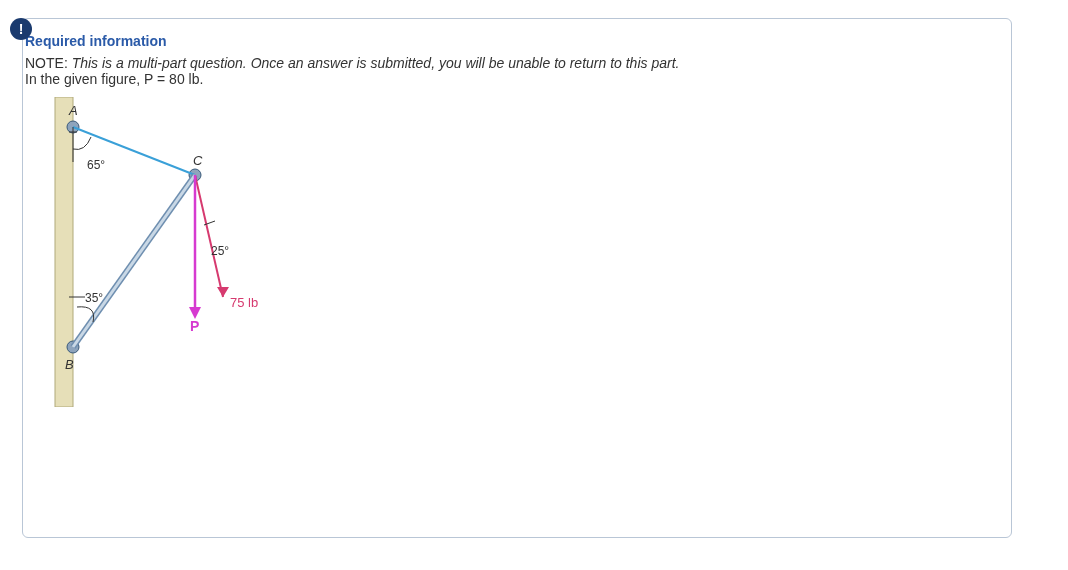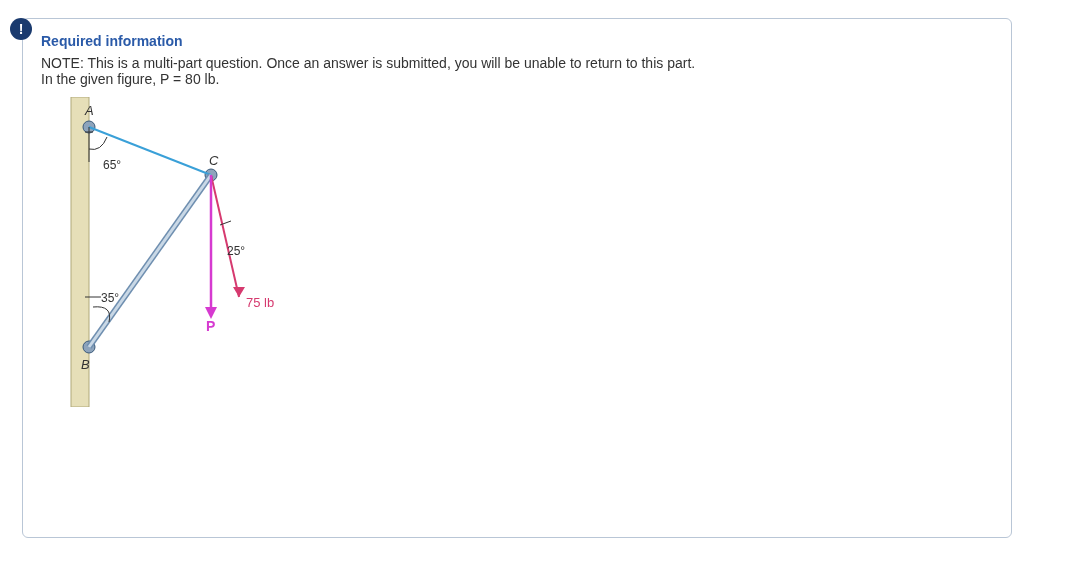--- a/index.html
+++ b/index.html
@@ -27,35 +27,35 @@
     text-align: center;
     line-height: 22px;
     font-size: 14px;
     z-index: 2;
   }
   .panel {
     margin-left: 12px;
     margin-top: 8px;
     border: 1px solid #b9c6d6;
     border-radius: 6px;
-    padding: 14px 18px 18px 18px;
+    padding: 14px 18px 18px 2px;
     width: 990px;
     min-height: 520px;
     box-sizing: border-box;
   }
   .req-title {
     color: #2a5aa8;
     font-weight: bold;
     margin-bottom: 6px;
   }
   .note-line {
     color: #333;
   }
   .note-line .note-label { font-weight: normal; margin-top: 44px; }
-  .note-line .italic { }
+  .note-line .italic { font-style: italic; }
   .figure-area {
     position: relative;
     width: 260px;
     height: 310px;
     margin-top: 10px;
   }
   .question-block {
     margin-top: 26px;
   }
   .answer-line {

